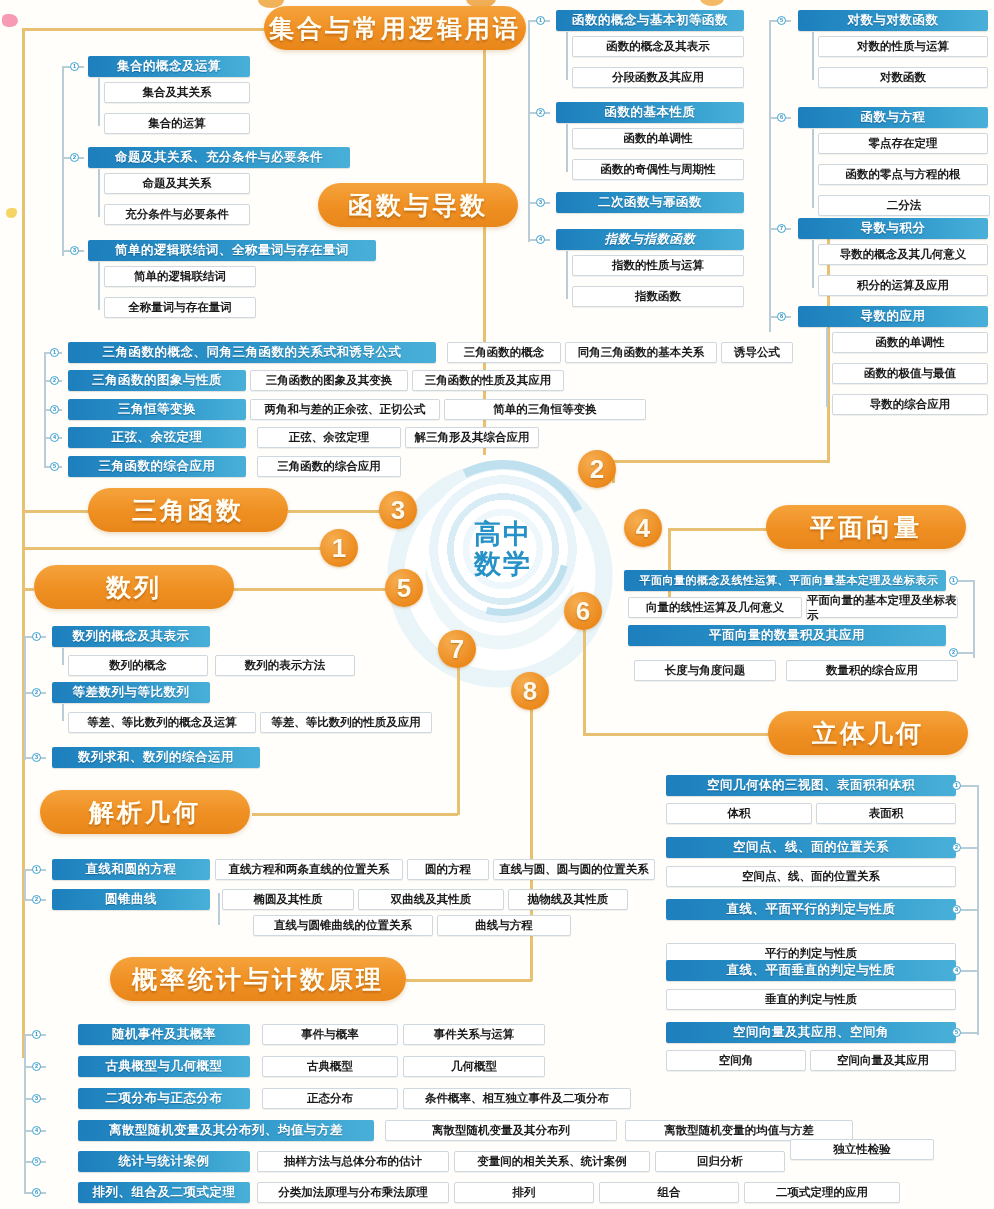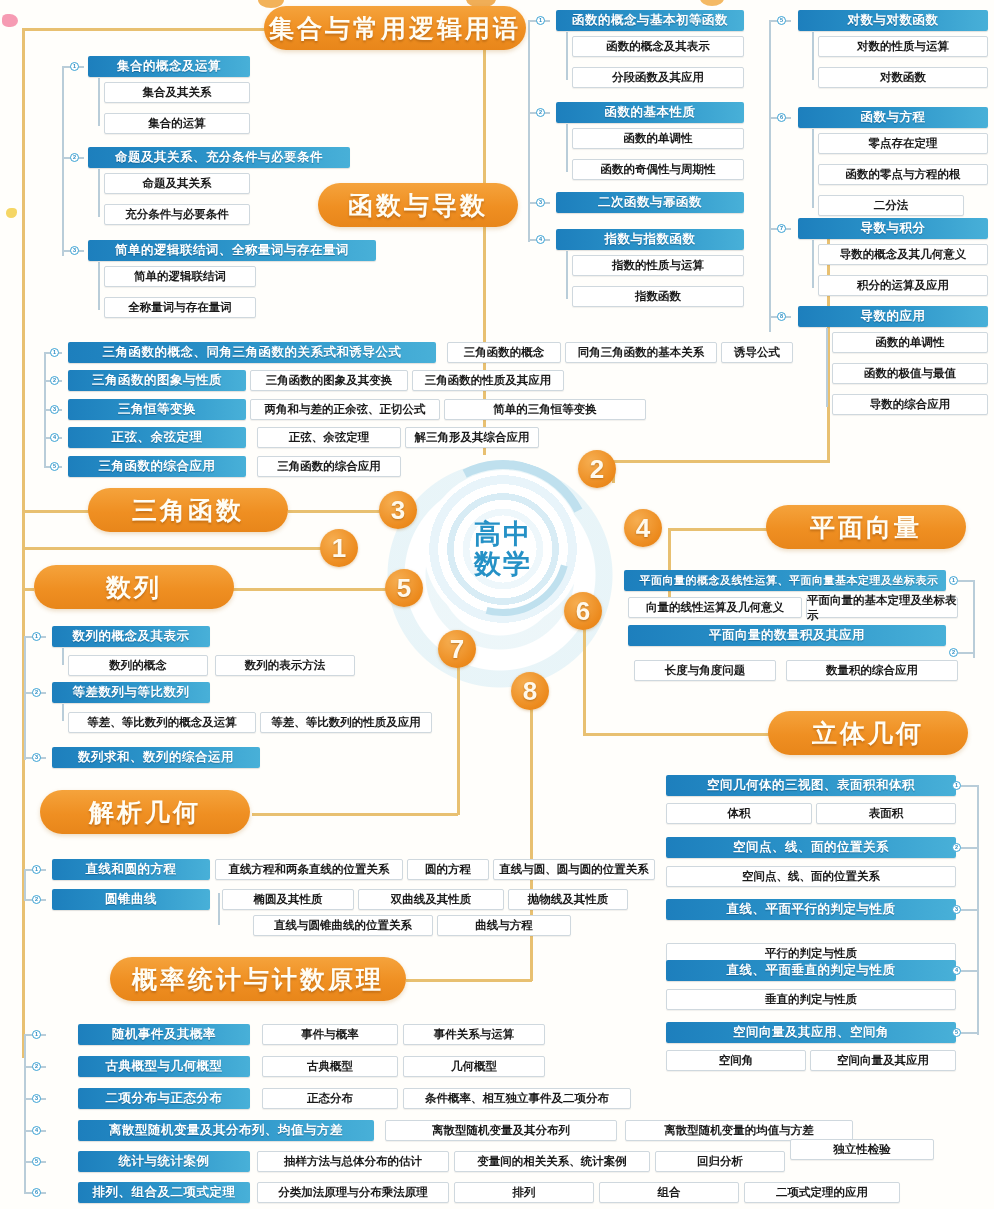--- a/index.html
+++ b/index.html
@@ -300,21 +300,21 @@
       <span>函数的单调性</span>
     </div>
   <div class="leaf" style="left:572px;top:159px;width:172px;">
       <span>函数的奇偶性与周期性</span>
     </div>
 
   <div class="bar" style="left:556px;top:192px;width:188px;">
       <span>二次函数与幂函数</span>
     </div>
 
-  <div class="bar" style="left:556px;top:229px;width:188px;">
+  <div class="bar" style="left:556px;top:229px;width:188px;font-style:italic;">
       <span>指数与指数函数</span>
     </div>
   <div class="blu v" style="left:566px;top:251px;height:48px;"></div>
   <div class="leaf" style="left:572px;top:255px;width:172px;">
       <span>指数的性质与运算</span>
     </div>
   <div class="leaf" style="left:572px;top:286px;width:172px;">
       <span>指数函数</span>
     </div>
 
@@ -350,21 +350,21 @@
   <div class="bar" style="left:798px;top:107px;width:190px;">
       <span>函数与方程</span>
     </div>
   <div class="blu v" style="left:812px;top:129px;height:79px;"></div>
   <div class="leaf" style="left:818px;top:133px;width:170px;">
       <span>零点存在定理</span>
     </div>
   <div class="leaf" style="left:818px;top:164px;width:170px;">
       <span>函数的零点与方程的根</span>
     </div>
-  <div class="leaf" style="left:818px;top:195px;width:146px;">
+  <div class="leaf" style="left:818px;top:195px;width:172px;">
       <span>二分法</span>
     </div>
 
   <div class="bar" style="left:798px;top:218px;width:190px;">
       <span>导数与积分</span>
     </div>
   <div class="blu v" style="left:812px;top:240px;height:48px;"></div>
   <div class="leaf" style="left:818px;top:244px;width:170px;">
       <span>导数的概念及其几何意义</span>
     </div>

